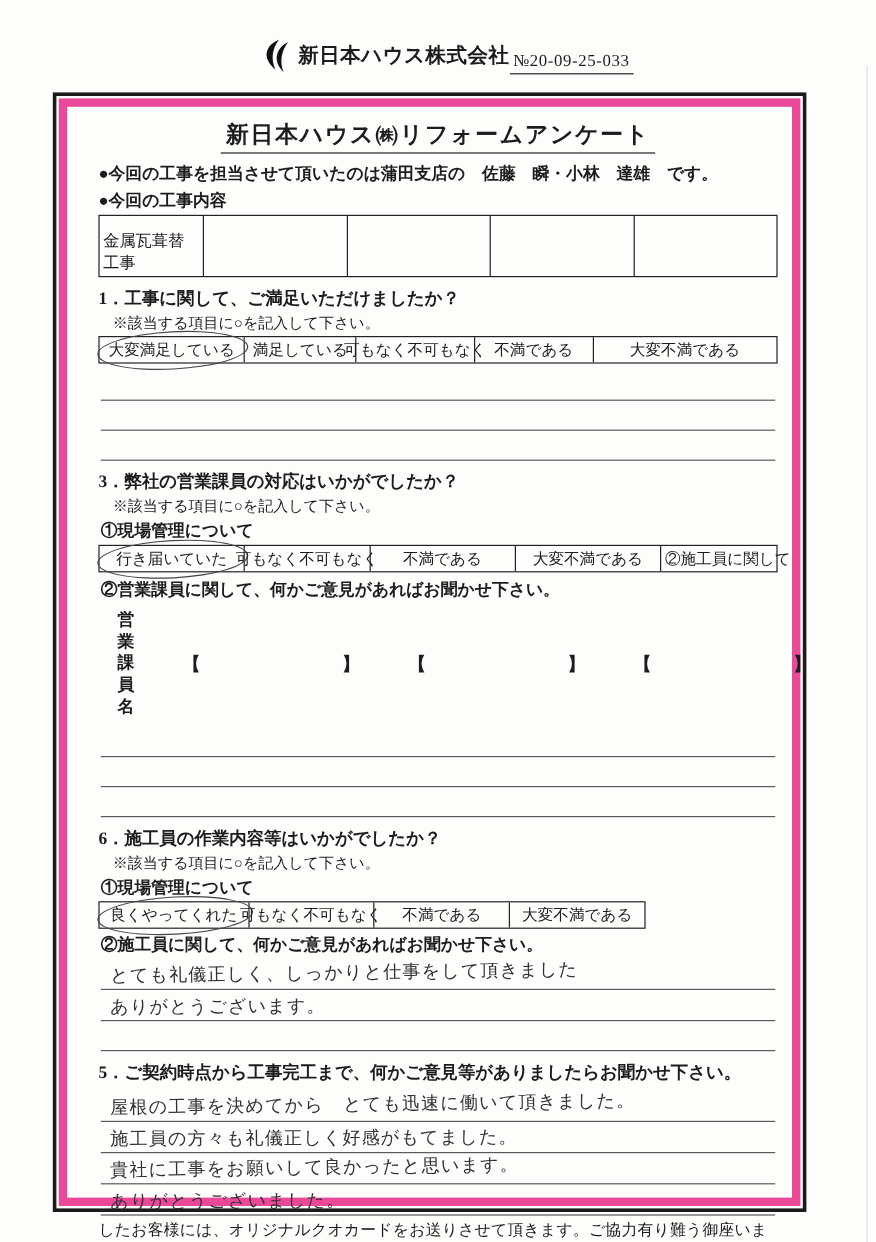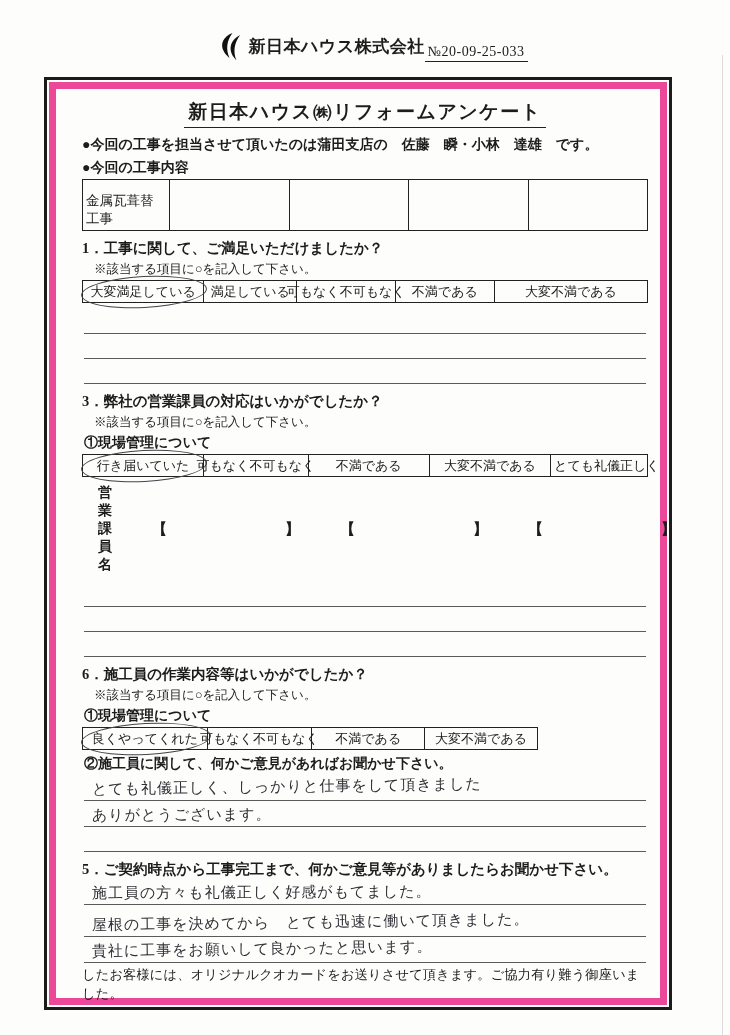--- a/index.html
+++ b/index.html
@@ -104,22 +104,23 @@
       <div class="q-note">※該当する項目に○を記入して下さい。</div>
       <div class="sub-heading">①現場管理について</div>
       <div class="opt-table">
         <div class="opt-cell" style="width:21.5%;">
           <span>行き届いていた</span>
           <span class="circle"></span>
         </div>
         <div class="opt-cell" style="width:18.5%;">可もなく不可もなく</div>
         <div class="opt-cell" style="width:21.5%;">不満である</div>
         <div class="opt-cell" style="width:21.5%;">大変不満である</div>
-        <div class="opt-cell" style="flex:1;">とても礼儀正しく</div>
+        <div class="opt-cell" style="flex:1;">②施工員に関して</div>
       </div>
+      <div class="sub-heading" style="margin-top:6px;">②営業課員に関して、何かご意見があればお聞かせ下さい。</div>
 
       <div class="staff-row">
         <span>営業課員名</span>
         <span class="bracket-field">
           <span class="bracket">【</span>
           <span class="bracket-gap"></span>
           <span class="bracket">】</span>
         </span>
         <span class="bracket-field">
           <span class="bracket">【</span>
@@ -151,28 +152,31 @@
       <div class="sub-heading" style="margin-top:5px;">②施工員に関して、何かご意見があればお聞かせ下さい。</div>
       <div class="hw-line">
         <span class="hw">とても礼儀正しく、しっかりと仕事をして頂きました</span>
       </div>
       <div class="hw-line">
         <span class="hw r2">ありがとうございます。</span>
       </div>
       <div class="rule"></div>
 
       <div class="q-heading">5．ご契約時点から工事完工まで、何かご意見等がありましたらお聞かせ下さい。</div>
-      <div class="hw-line">
-        <span class="hw r2">施工員の方々も礼儀正しく好感がもてました。</span>
-      </div>
       <div class="hw-line" style="margin-top:6px;">
         <span class="hw">屋根の工事を決めてから　とても迅速に働いて頂きました。</span>
       </div>
       <div class="hw-line">
+        <span class="hw r2">施工員の方々も礼儀正しく好感がもてました。</span>
+      </div>
+      <div class="hw-line">
         <span class="hw">貴社に工事をお願いして良かったと思います。</span>
+      </div>
+      <div class="hw-line">
+        <span class="hw r2">ありがとうございました。</span>
       </div>
 
       <div class="footer">
         <div class="footer-line">したお客様には、オリジナルクオカードをお送りさせて頂きます。ご協力有り難う御座いました。</div>
       </div>
 
     </div>
   </div>
 </div>
 

